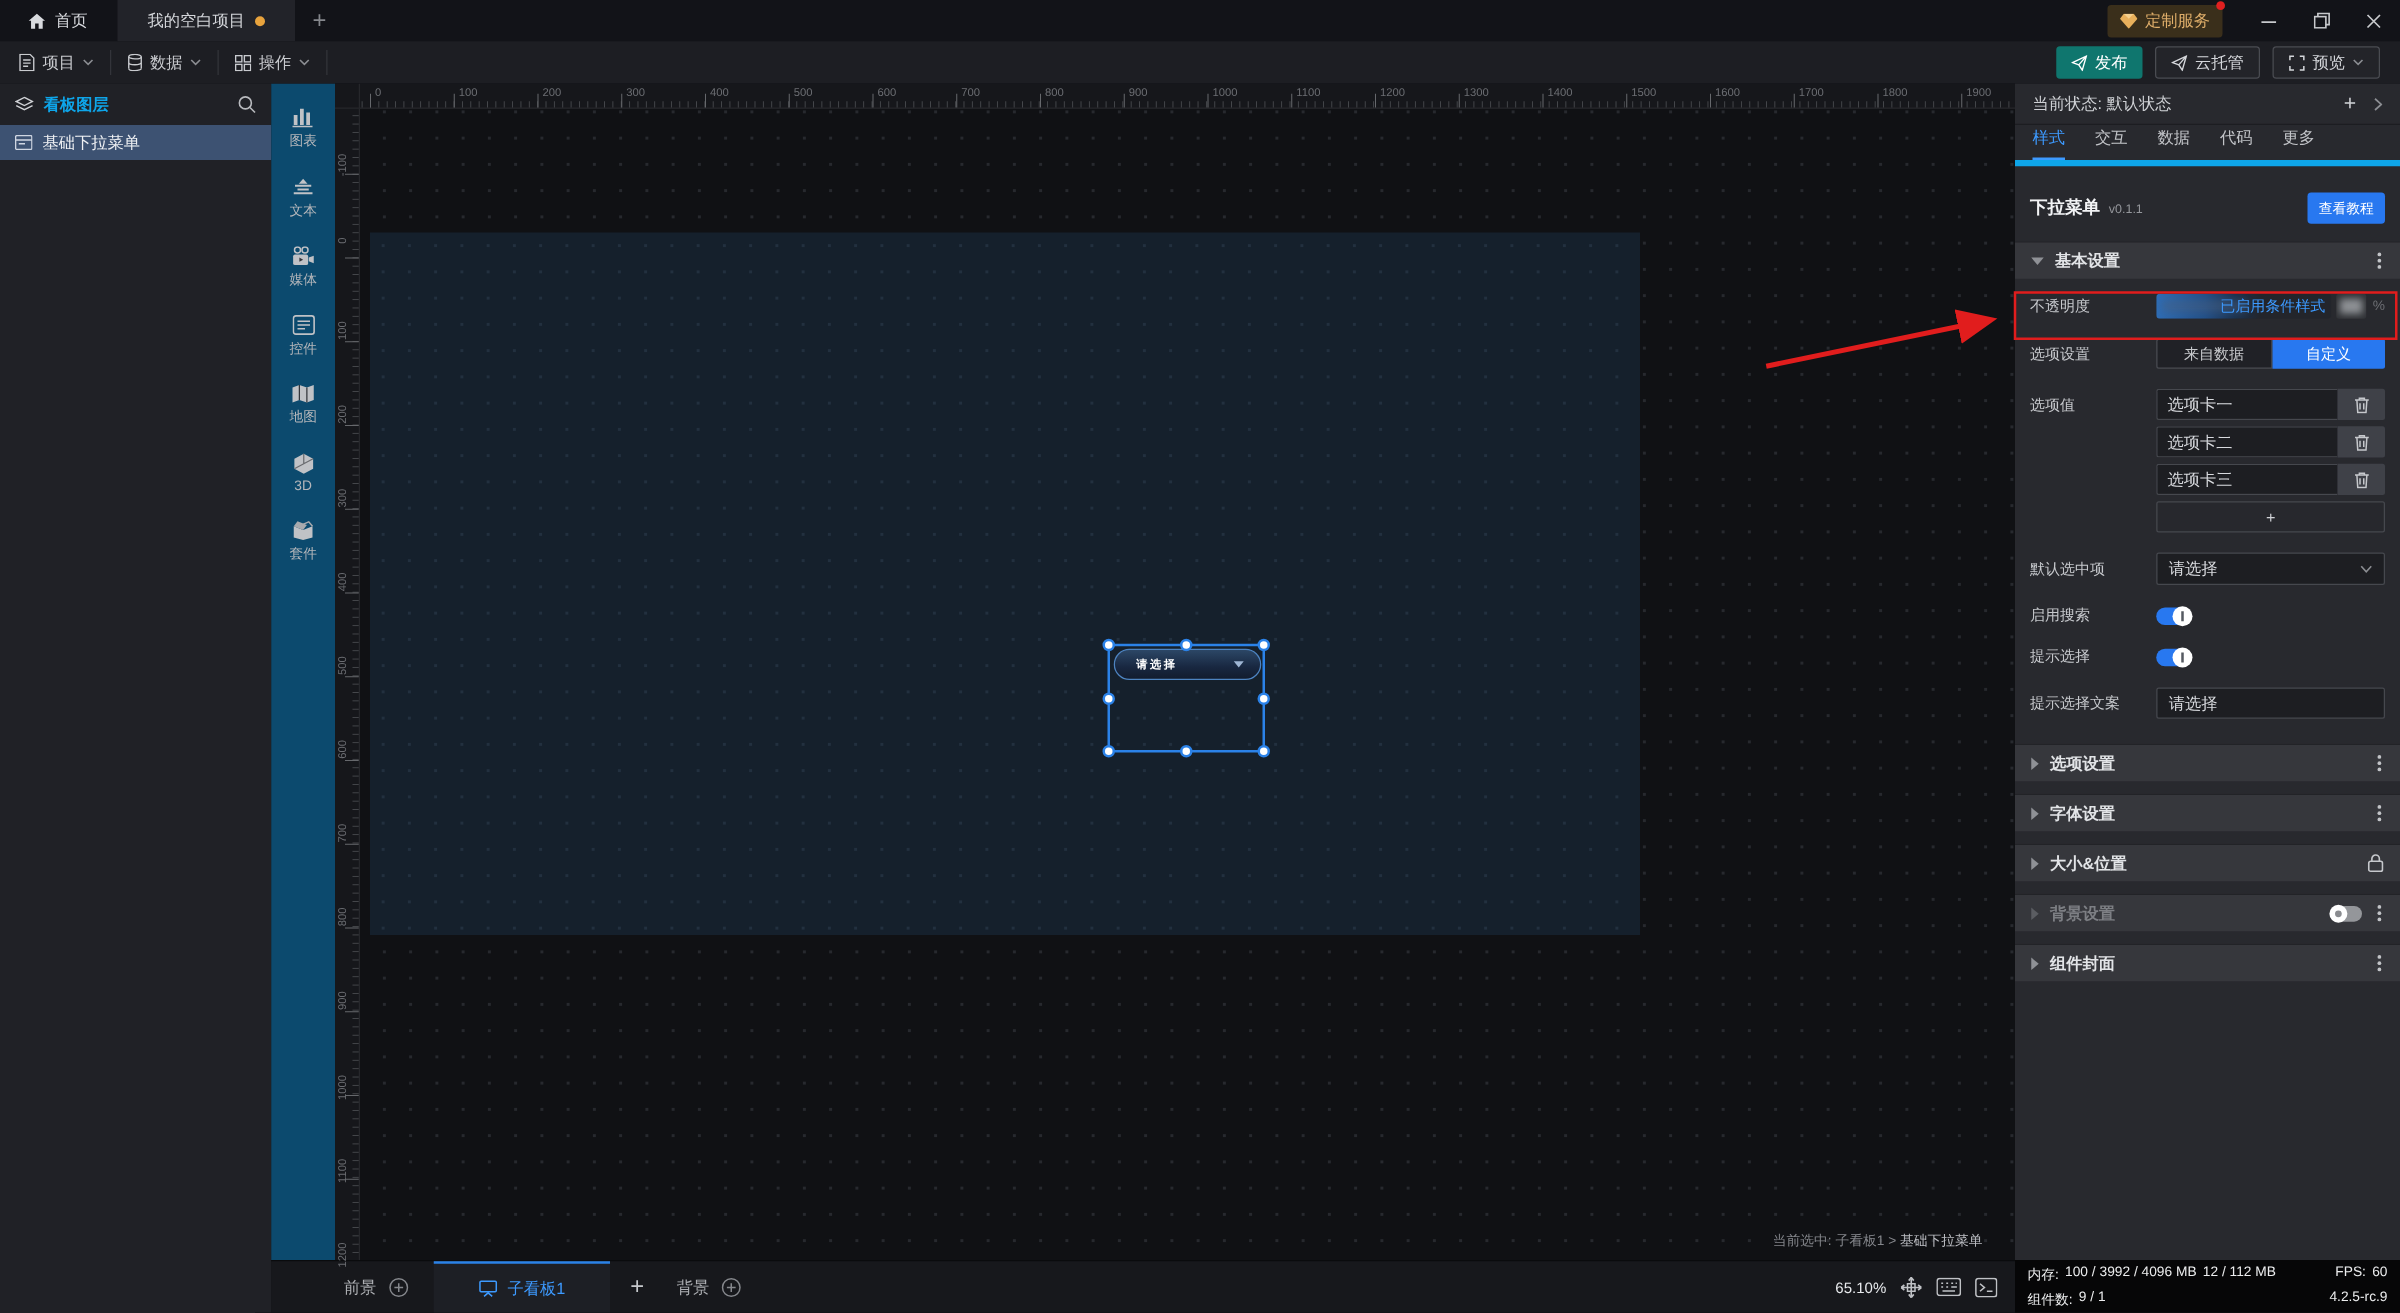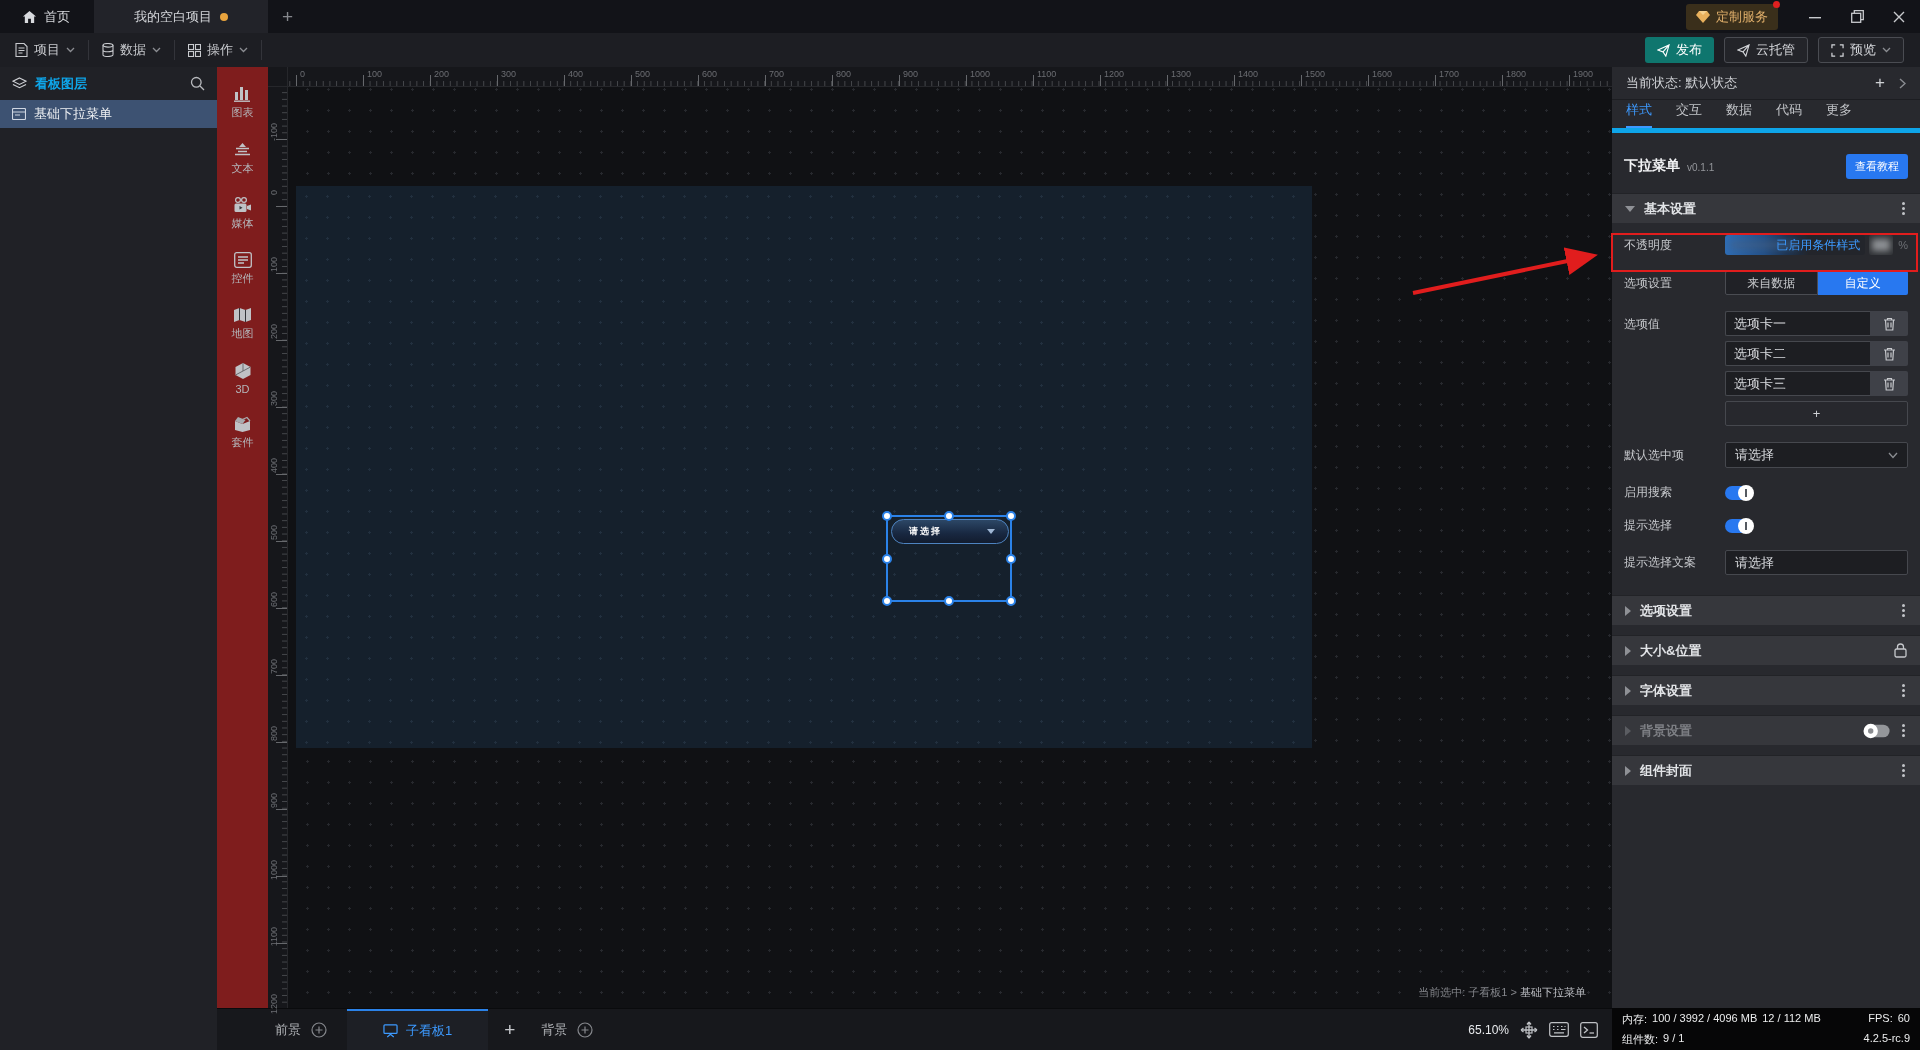--- a/index.html
+++ b/index.html
@@ -2,21 +2,21 @@
 <html><head>
 <meta charset="utf-8">
 <style>
   * { margin:0; padding:0; box-sizing:border-box; }
   html,body { width:1920px; height:1050px; overflow:hidden; background:#101114;
               font-family:"Liberation Sans","DejaVu Sans",sans-serif; }
 
   
   #titlebar { position:absolute; left:0; top:0; width:1920px; height:33px; background:#121318; display:flex; align-items:stretch; }
   .home-btn { display:flex; align-items:center; gap:7px; padding:0 18px 0 22px; color:#d8dade; font-size:13px; }
-  .proj-tab { display:flex; align-items:center; gap:8px; background:#222329; padding:0 20px; margin-left:6px; color:#d4d6da; font-size:13px; width:174px; justify-content:center;}
+  .proj-tab { display:flex; align-items:center; gap:8px; background:#222329; padding:0 20px; margin-left:6px; color:#d4d6da; font-size:13px; width:142px; justify-content:center;}
   .dot-unsaved { width:8px; height:8px; border-radius:50%; background:#e8a33d; }
   .newtab { display:flex; align-items:center; padding:0 14px; color:#85878c; font-size:19px; }
   .tb-right { margin-left:auto; display:flex; align-items:center; }
   .svc-badge { position:relative; display:flex; align-items:center; gap:6px; background:#3a2f1b; border-radius:3px; padding:4px 10px; color:#dfae6a; font-size:13px; margin-right:16px;}
   .svc-badge .reddot { position:absolute; right:-2px; top:-3px; width:7px; height:7px; border-radius:50%; background:#e02020;}
   .winbtn { width:42px; height:33px; display:flex; align-items:center; justify-content:center; color:#c8cacd; font-size:13px;}
 
   
   #menubar { position:absolute; left:0; top:33px; width:1920px; height:34px; background:#1d1e23; display:flex; align-items:center; }
   .menu-item { display:flex; align-items:center; gap:6px; padding:0 13px; height:20px; color:#c9cbcf; font-size:13px; border-right:1px solid #33343a;}
@@ -27,21 +27,21 @@
   .btn.blue { background:#0f766e; }
   .btn.ghost { background:#232429; border:1px solid #4a4c52; color:#d4d6da; }
 
   
   #layers { position:absolute; left:0; top:67px; width:217px; height:983px; background:#202126; }
   .layers-head { height:33px; display:flex; align-items:center; gap:8px; padding:0 12px; color:#0ea5e9; font-size:13px; font-weight:bold; }
   .layers-head .spacer { flex:1; }
   .layer-item { height:28px; display:flex; align-items:center; gap:8px; padding:0 12px; background:#3d5272; color:#eef0f3; font-size:13px; }
 
   
-  #strip { position:absolute; left:217px; top:67px; width:51px; height:941px; background:#7f1d1d; display:flex; flex-direction:column; align-items:center; padding-top:18px; gap:21px;}
+  #strip { position:absolute; left:217px; top:67px; width:51px; height:941px; background:#0c4a6e; display:flex; flex-direction:column; align-items:center; padding-top:18px; gap:21px;}
   .strip-item { display:flex; flex-direction:column; align-items:center; gap:3px; color:#b4b6ba; font-size:11px; }
   .strip-item svg { display:block; }
 
   
   #canvas { position:absolute; left:268px; top:67px; width:1344px; height:941px; background:#101114; }
   .ruler-corner { position:absolute; left:0; top:0; width:20px; height:20px; background:#16171b; border-right:1px solid #26272b; border-bottom:1px solid #26272b; z-index:3;}
   #h-ruler { position:absolute; left:0; top:0; right:0; height:20px; background:#16171b; border-bottom:1px solid #26272b; z-index:2; }
   #h-ruler .minor { position:absolute; left:0; right:0; bottom:0; height:5px; background-image:linear-gradient(to right,#45474b 0 1px,transparent 1px); background-size:6.7px 100%; background-position-x:28px;}
   #h-ruler .major { position:absolute; left:0; right:0; bottom:0; height:11px; background-image:linear-gradient(to right,#66686c 0 1px,transparent 1px); background-size:67px 100%; background-position-x:28px;}
   #v-ruler { position:absolute; left:0; top:20px; bottom:0; width:20px; background:#16171b; border-right:1px solid #26272b; z-index:2;}
@@ -613,36 +613,36 @@
     <span class="lbl">选项设置</span>
     <span class="spacer"></span>
     <span class="kebab">
         <i></i>
         <i></i>
         <i></i>
       </span>
   </div>
   <div class="sec">
     <span class="tri-right"></span>
+    <span class="lbl">字体设置</span>
+    <span class="spacer"></span>
+    <span class="kebab">
+        <i></i>
+        <i></i>
+        <i></i>
+      </span>
+  </div>
+  <div class="sec">
+    <span class="tri-right"></span>
     <span class="lbl">大小&amp;位置</span>
     <span class="spacer"></span>
     <svg width="13" height="15" viewBox="0 0 13 15">
         <rect x="1" y="6" width="11" height="8" rx="1.5" fill="none" stroke="#c6c8cc" stroke-width="1.3"></rect>
         <path d="M3.5 6 L3.5 4 A3 3 0 0 1 9.5 4 L9.5 6" fill="none" stroke="#c6c8cc" stroke-width="1.3"></path>
       </svg>
-  </div>
-  <div class="sec">
-    <span class="tri-right"></span>
-    <span class="lbl">字体设置</span>
-    <span class="spacer"></span>
-    <span class="kebab">
-        <i></i>
-        <i></i>
-        <i></i>
-      </span>
   </div>
   <div class="sec dim">
     <span class="tri-right"></span>
     <span class="lbl">背景设置</span>
     <span class="spacer"></span>
     <span class="toggle off sm">
         <span class="knob"></span>
       </span>
     <span class="kebab">
         <i></i>

